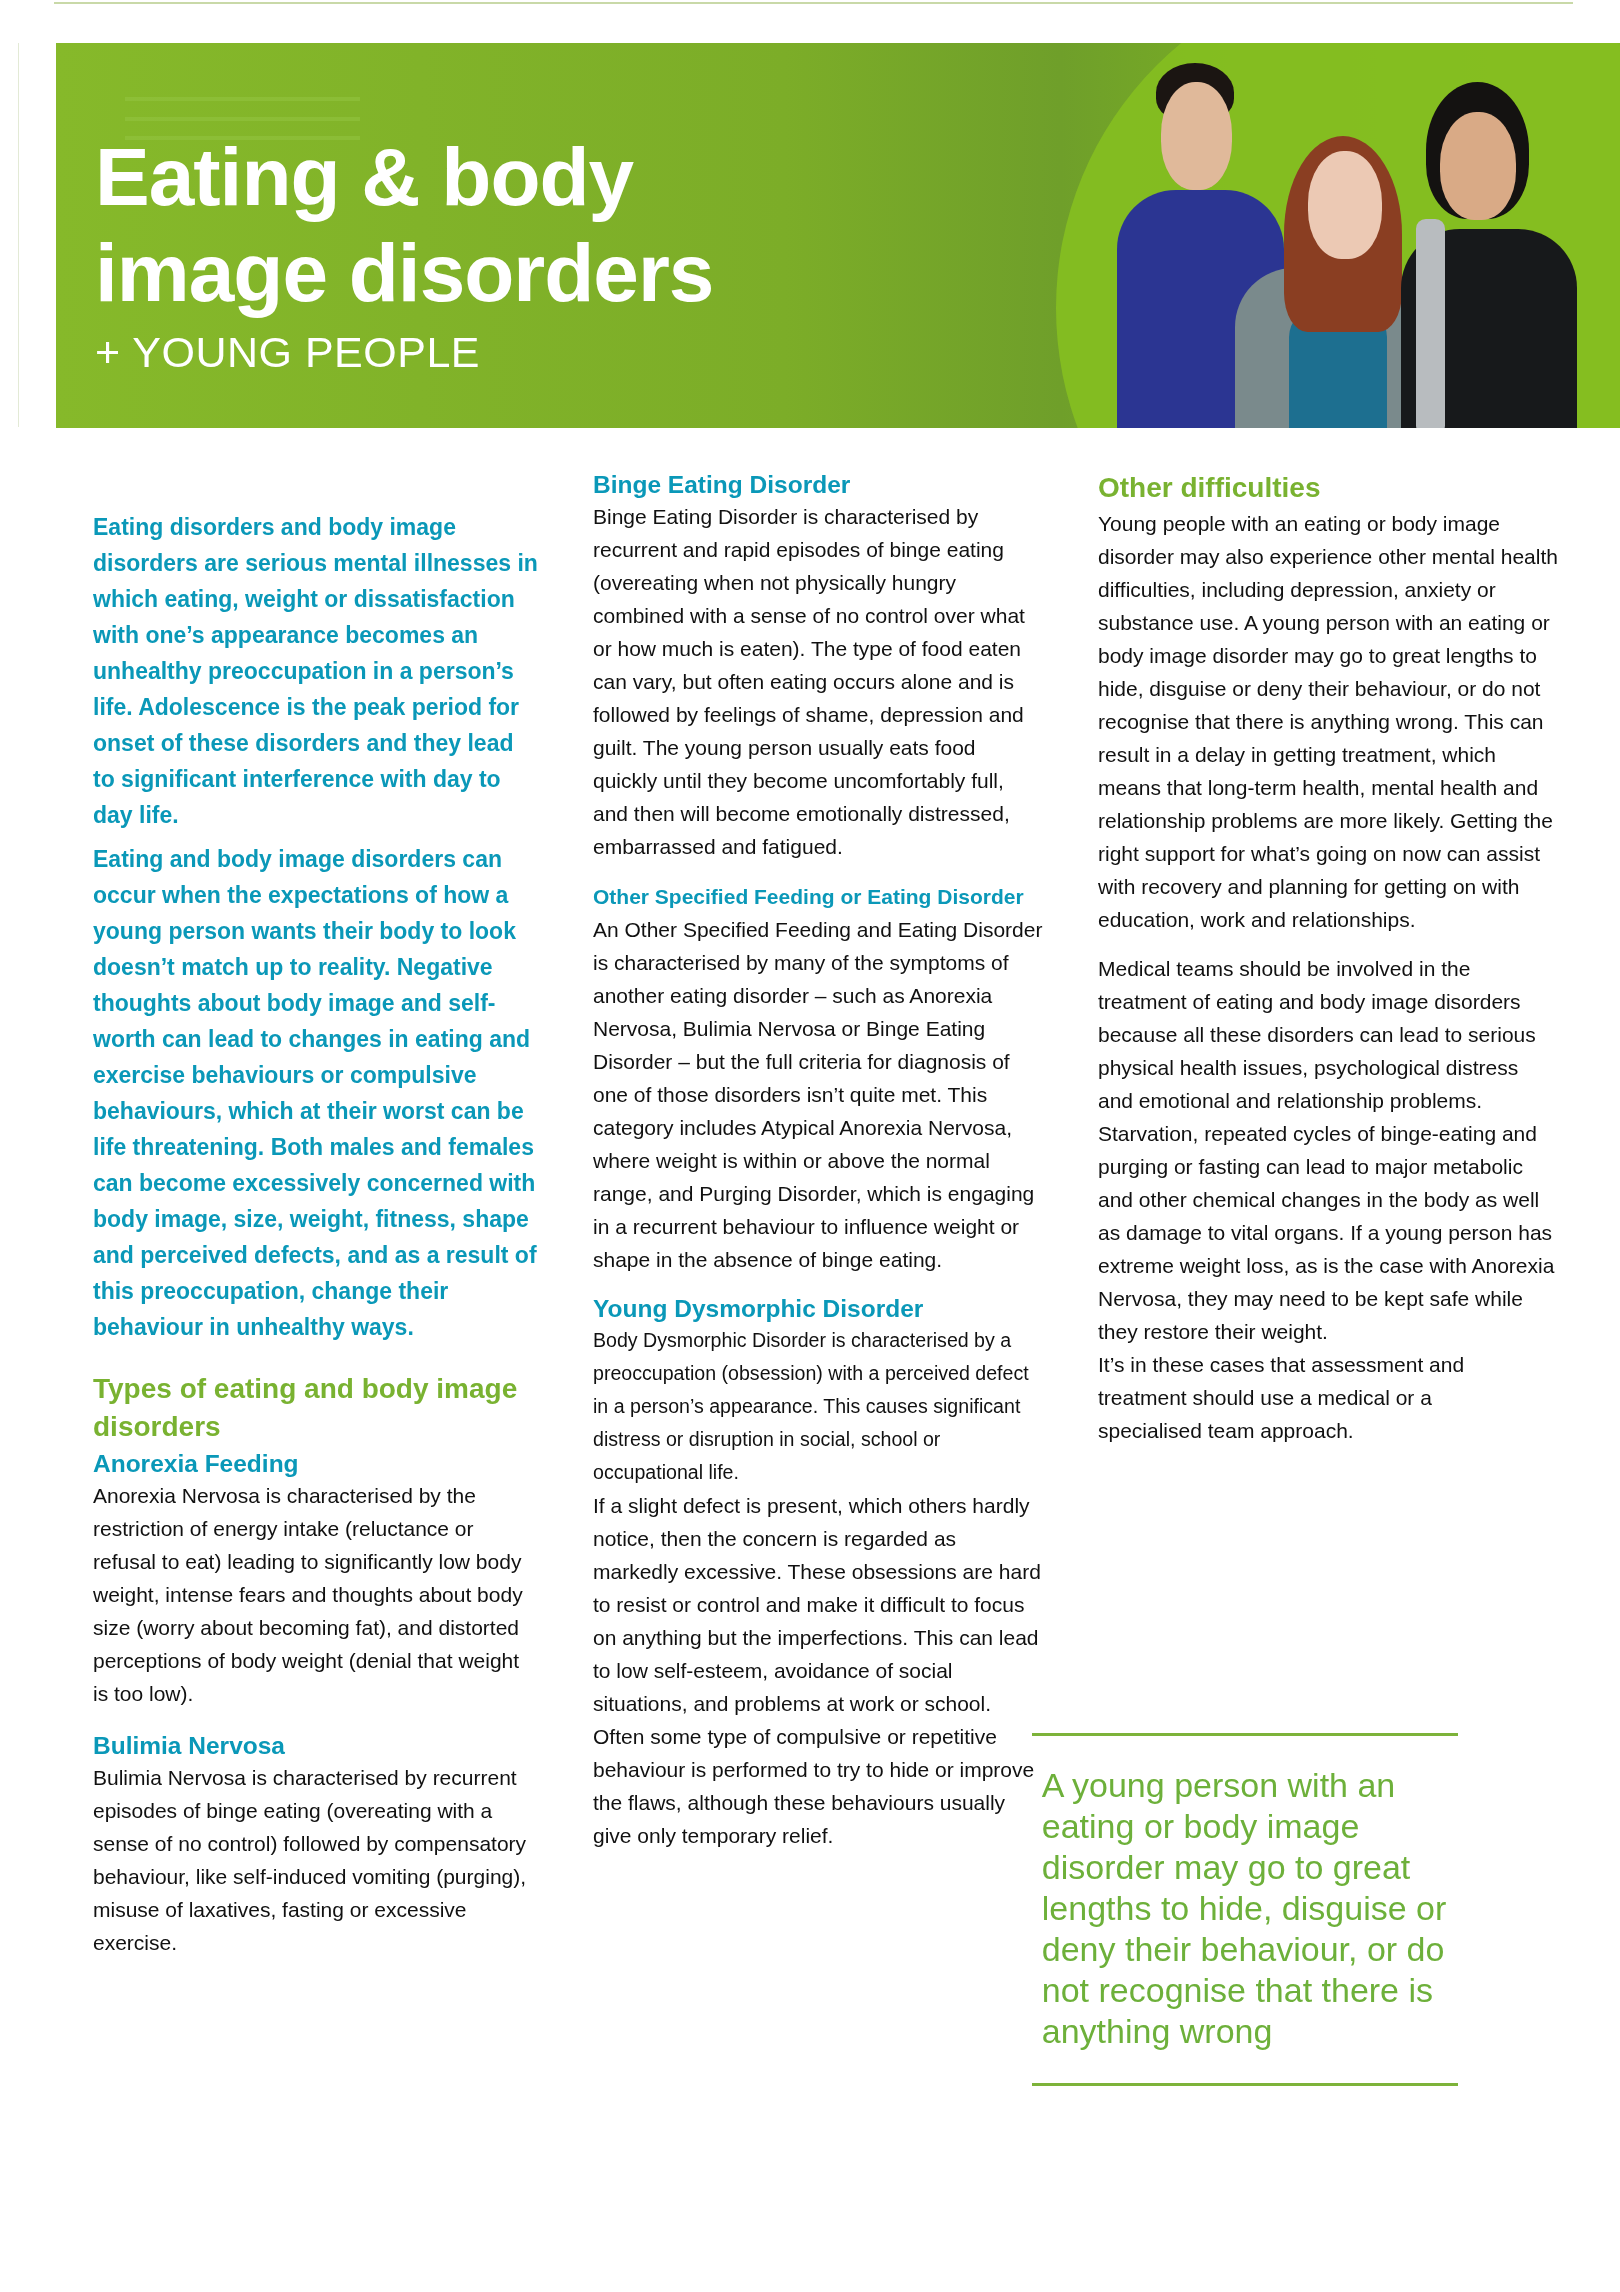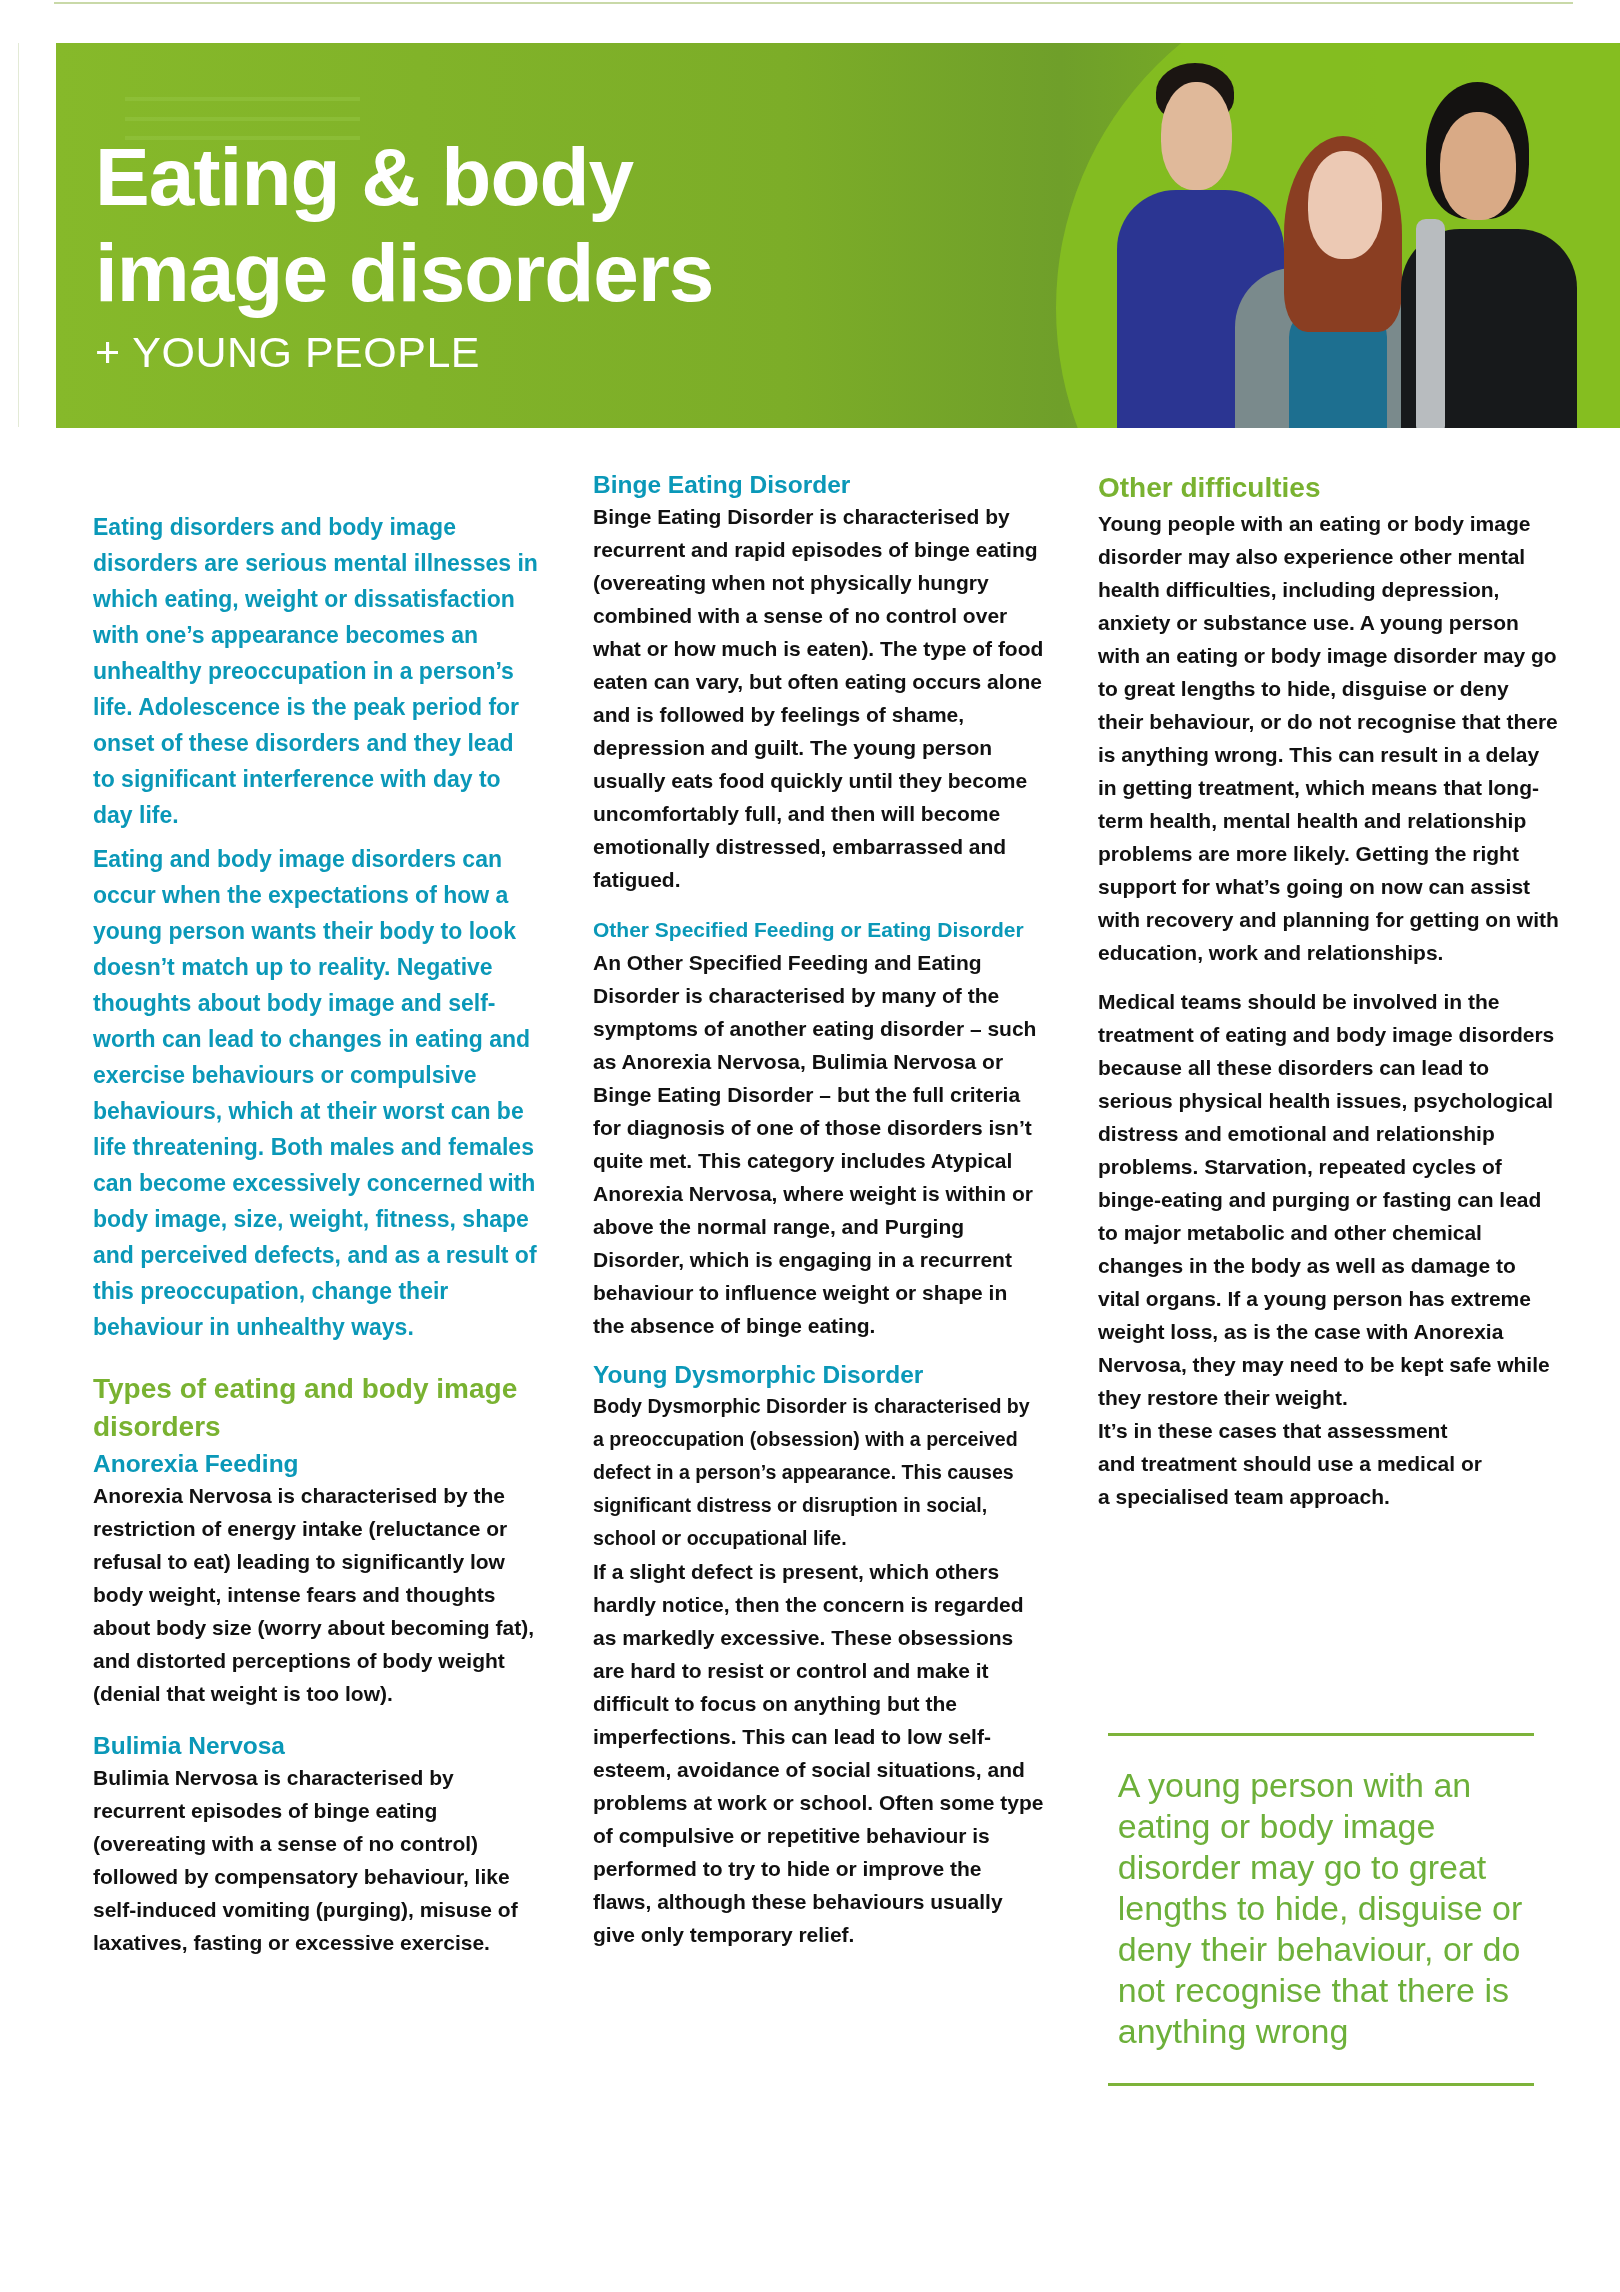--- a/index.html
+++ b/index.html
@@ -31,25 +31,25 @@
   .col { position: absolute; top: 469px; }
   .col1 { left: 93px; width: 446px; }
   .col2 { left: 593px; width: 451px; }
   .col3 { left: 1098px; width: 461px; }
 
   .lead { color: #0a98b8; font-weight: bold; font-size: 23px; line-height: 36px; margin-top: 40px; }
   .lead + .lead { margin-top: 7.8px; }
   .h-green { color: #79b231; font-weight: bold; font-size: 28px; line-height: 38px; }
   .h-teal { color: #0a98b8; font-weight: bold; font-size: 24.5px; line-height: 31px; }
   .h-teal-sm { color: #0a98b8; font-weight: bold; font-size: 21px; line-height: 32px; }
-  .body { font-size: 21px; line-height: 33px; color: #111; font-weight: bold; }
+  .body { font-size: 21px; line-height: 33px; color: #111; }
   .body.sm { font-size: 19.6px; }
 
   .pull {
-    position: absolute; left: 1108px; top: 1733px; width: 426px;
+    position: absolute; left: 1032px; top: 1733px; width: 426px;
     border-top: 3.9px solid #7db33a; border-bottom: 3.9px solid #7db33a;
     padding: 29px 0 31px 9.8px;
   }
   .pull-text { color: #6db03a; font-size: 34px; line-height: 41px; }
 </style>
 </head>
 <body>
 
 <div class="top-rule"></div>
 <div class="left-rule"></div>

